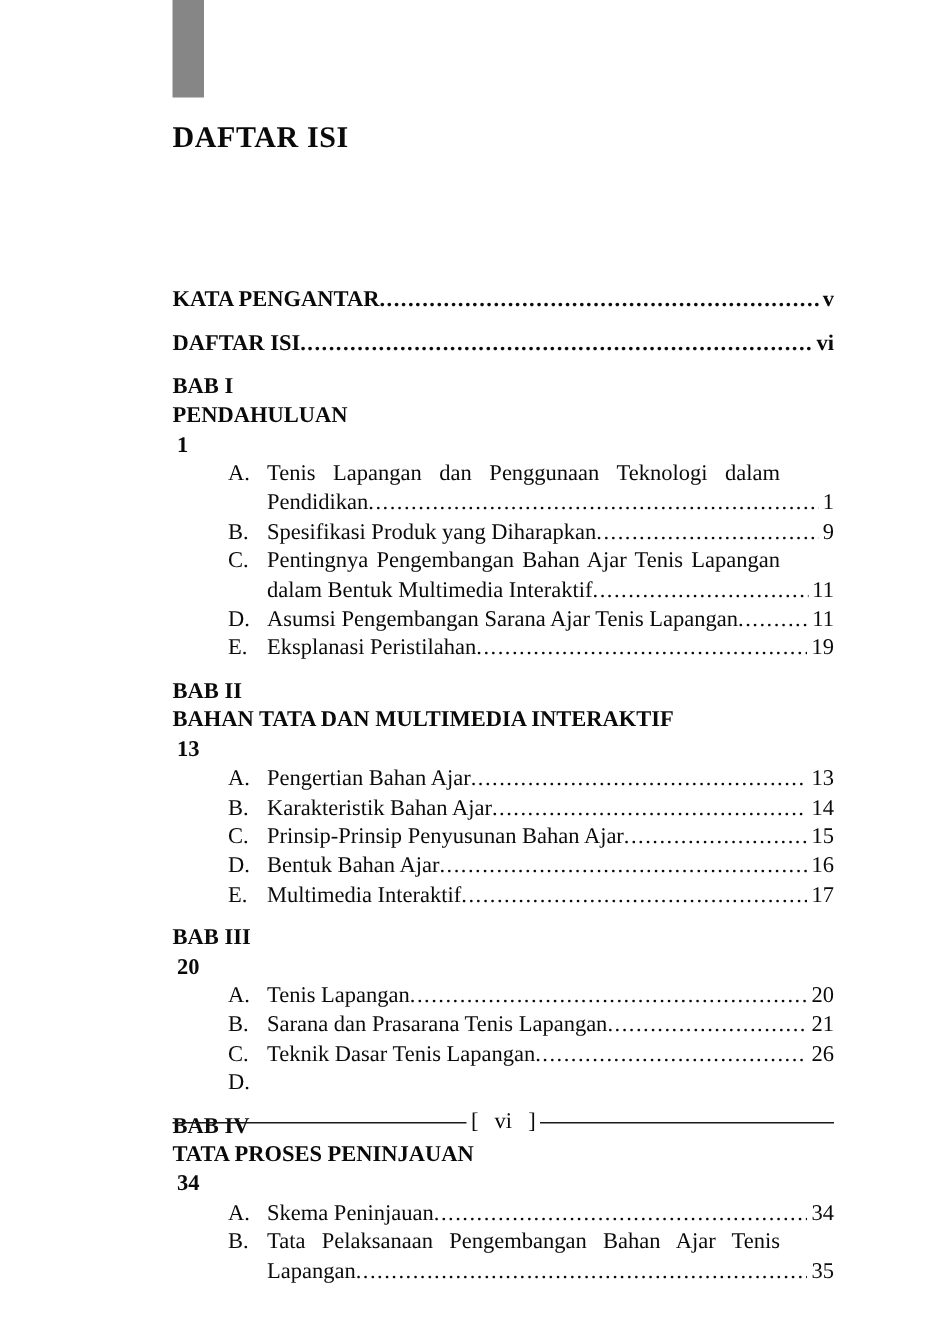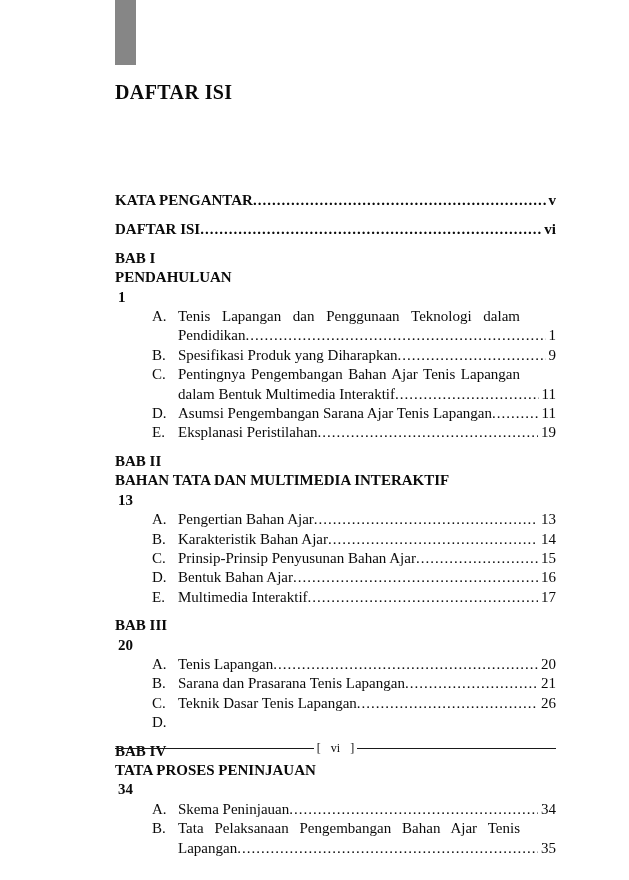--- a/index.html
+++ b/index.html
@@ -72,21 +72,21 @@
     letter-spacing: 1px;
   }
   .pg { margin-left: 3px; flex: none; }
 
   .footer {
     position: absolute;
     left: 115px; top: 739px;
     width: 441px;
     display: flex;
     align-items: center;
-    font-size: 12px;
+    font-size: 15px;
     line-height: 19px;
   }
   .fline { flex: 1; border-top: 1.5px solid #1a1a1a; }
   .ftext { padding: 0 3px; word-spacing: 7px; white-space: nowrap; }
 </style>
 </head>
 <body>
 
 <div class="accent-bar"></div>
 

